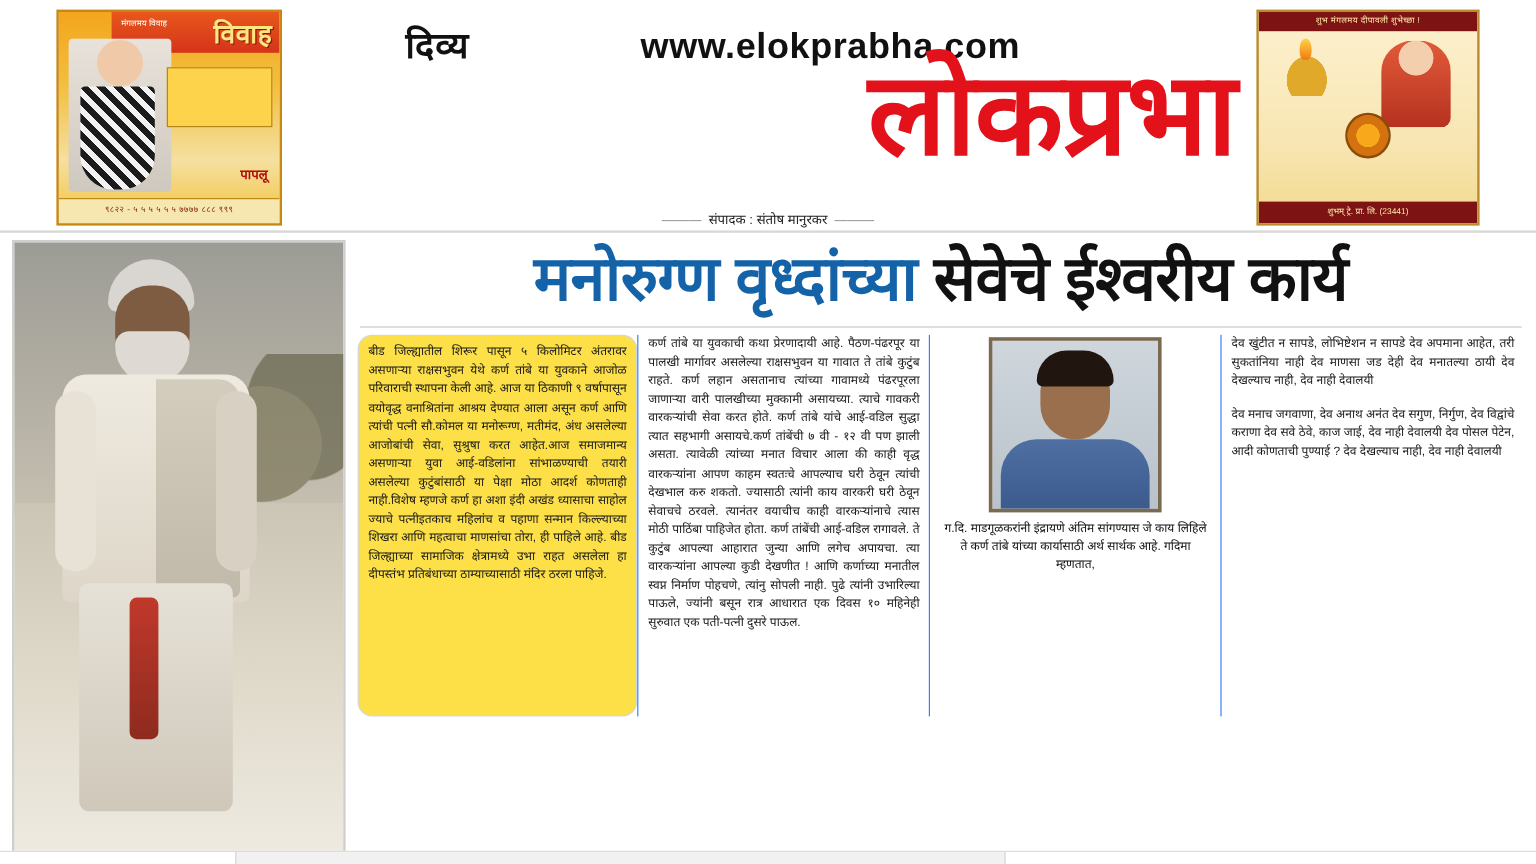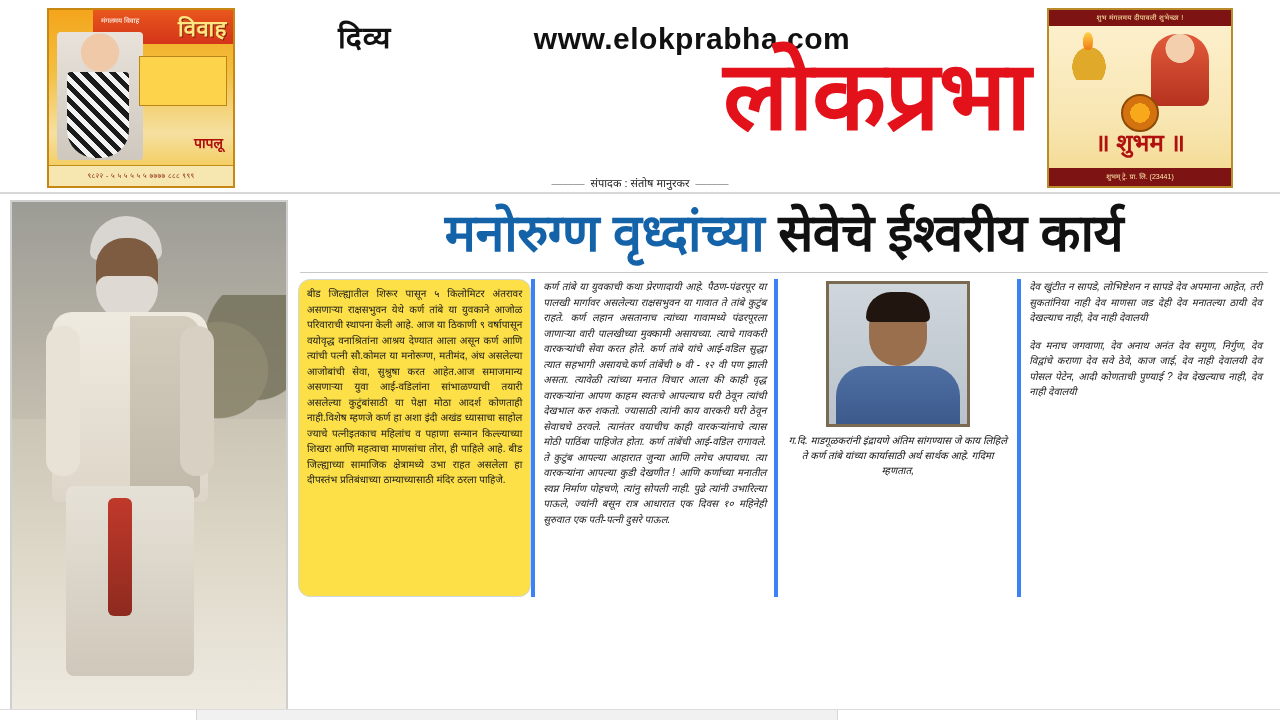--- a/index.html
+++ b/index.html
@@ -95,21 +95,21 @@
     width: 86px;
     height: 48px;
     background: #fcd34a;
     border: 1px solid #b9851a;
   }
   .promo-left .pl-brand {
     position: absolute;
     right: 10px;
     bottom: 34px;
     color: #b00d0d;
-    font-size: 14px;
+    font-size: 11px;
     font-weight: bold;
   }
   .promo-left .pl-foot {
     position: absolute;
     left: 0;
     bottom: 0;
     width: 100%;
     height: 20px;
     background: #f6e6b0;
     border-top: 1px solid #c08a18;
@@ -378,21 +378,21 @@
   .col {
     position: relative;
     padding: 0 8px;
     box-sizing: border-box;
     font-size: 10px;
     line-height: 15.5px;
     color: #1a1a1a;
     text-align: justify;
     overflow: hidden;
   }
-  .col + .col { border-left: 4px solid #3b82f6; font-style: italic; }
+  .col + .col { border-left: 1px solid #3b82f6; }
   .col1 { width: 24%; }
   .col2 { width: 25%; }
   .col3 { width: 25%; }
   .col4 { width: 26%; }
 
   .col p { margin: 0 0 3px 0; }
 
   .col1 {
     border: 1px solid #cfd8dc;
     border-radius: 12px;
@@ -481,21 +481,20 @@
         <span class="dash">———</span><span>संपादक : संतोष मानुरकर</span><span class="dash">———</span>
       </div>
     </div>
 
     <div class="promo-right">
       <div class="pr-top">शुभ मंगलमय दीपावली शुभेच्छा !</div>
       <div class="pr-lamp"></div>
       <div class="pr-flame"></div>
       <div class="pr-deity"></div>
       <div class="pr-circle"></div>
-      <div class="pr-word">॥ शुभम ॥</div>
       <div class="pr-foot">शुभम् ट्रे. प्रा. लि. (23441)</div>
     </div>
   </div>
 
   <div class="content">
 
     <div class="photo-col">
       <div class="photo-sky"></div>
       <div class="photo-ground"></div>
       <div class="photo-bush"></div>

